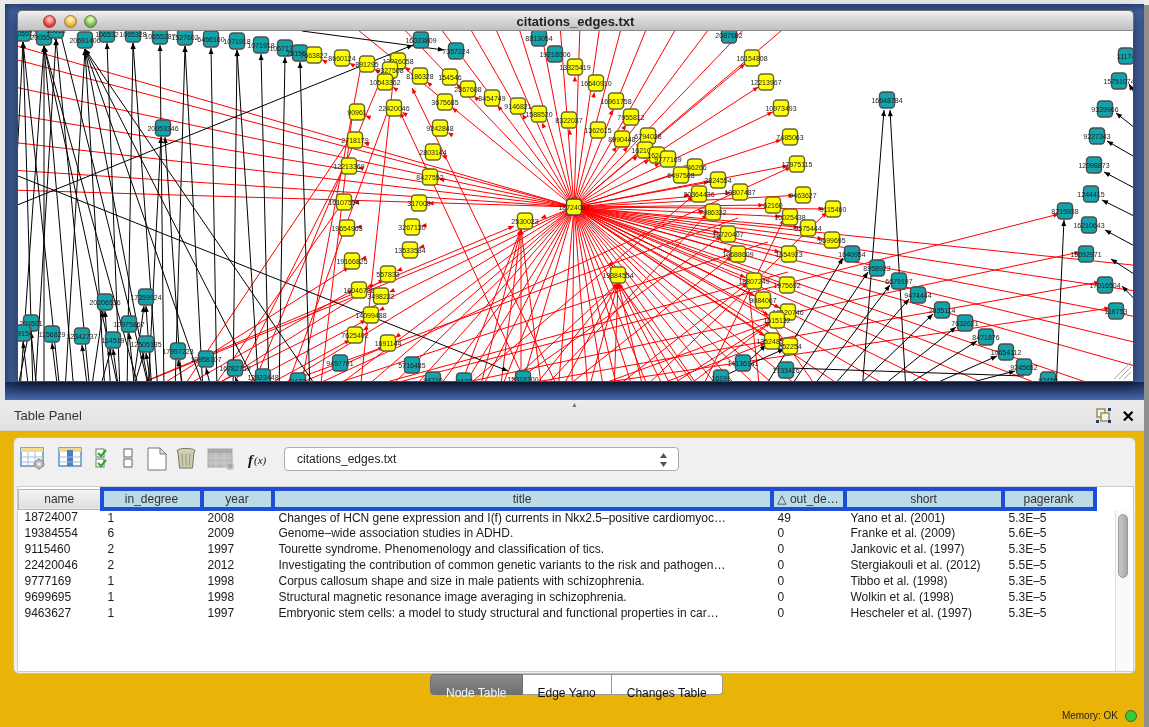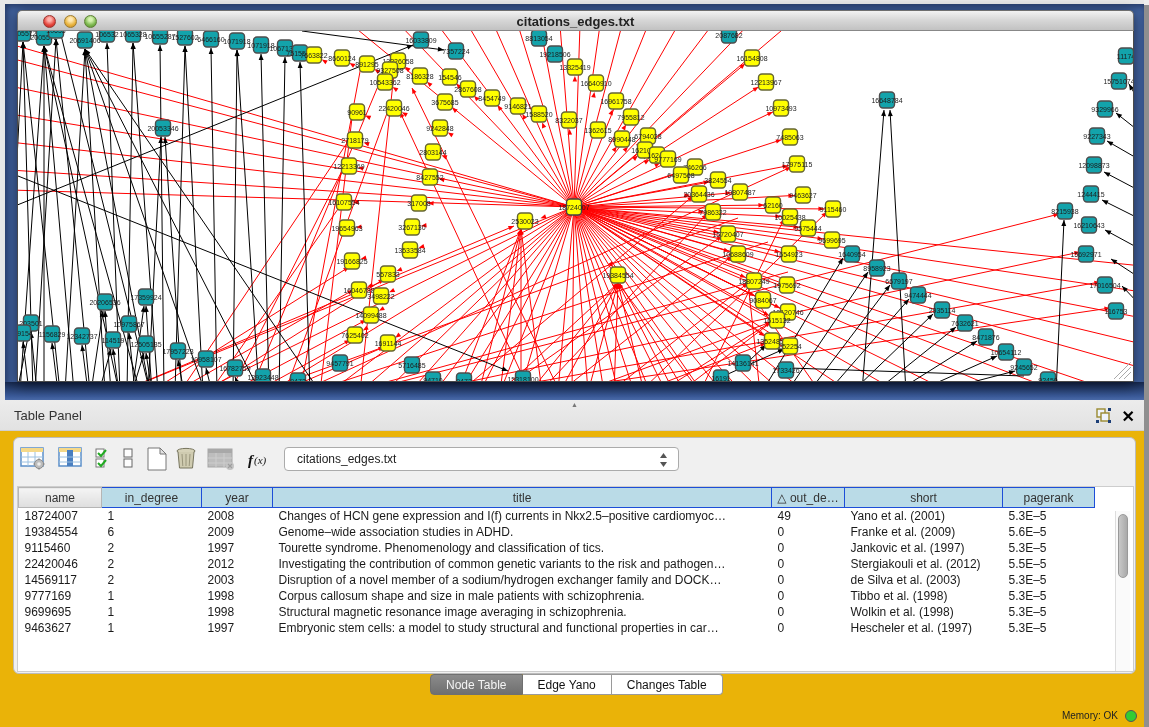--- a/index.html
+++ b/index.html
@@ -13,27 +13,27 @@
 #tlg{left:66px;background:radial-gradient(circle at 50% 32%,#d6f3b0 0 18%,#7cb84f 60%,#558a2e);border:1px solid #5d7f35}
 #tablepanel{position:absolute;left:0;top:400px;width:1144px;height:396px;background:#eab308}
 #tptitle{position:absolute;left:0;top:0;width:100%;height:31px;background:linear-gradient(#ececec,#e2e2e2);border-bottom:1px solid #cfcfcf}
 #tptitle span{position:absolute;left:14px;top:8px;font-size:13px;color:#333}
 #tpclose{position:absolute;right:9px;top:7px;font-size:16px;font-weight:900;color:#000}
 #innerpanel{position:absolute;left:13px;top:37px;width:1123px;height:237px;background:#f0f0f0;border:1px solid #bbb;border-radius:6px}
 #toolbar{position:absolute;left:0;top:0;width:100%;height:42px}
 #dropdown{position:absolute;left:270px;top:9px;width:395px;height:24px;background:#fff;border:1px solid #ababab;border-radius:4px;font-size:12px;color:#222;line-height:22px;padding-left:12px}
 #tablewrap{position:absolute;left:3px;top:48px;width:1117px;height:186px;background:#fff;overflow:hidden;border:1px solid #cdcdcd}
 table{border-collapse:collapse;font-size:12px;table-layout:fixed;width:1076px}
-th{height:20px;font-weight:normal;color:#333;background:#badbe7;border:1px solid #1d4ed8;overflow:hidden;white-space:nowrap}
+th{height:20px;font-weight:normal;color:#333;background:#badbe7;border:4px solid #1d4ed8;overflow:hidden;white-space:nowrap}
 th.g{background:linear-gradient(#f4f4f4,#dedede);border:1px solid #b5b5b5}
 td{height:16px;color:#1a1a1a;white-space:nowrap;overflow:hidden;padding:0 2px 0 6px}
 #vsb{position:absolute;right:3px;top:24px;width:15px;height:163px;background:#fafafa;border-left:1px solid #ddd}
 #vsbthumb{position:absolute;left:2px;top:3px;width:10px;height:64px;background:linear-gradient(90deg,#c8c8c8,#a9a9a9);border-radius:6px;border:1px solid #999}
 #tabs{position:absolute;left:430px;top:274px;height:21px;display:flex;font-size:12px}
-.tab{height:21px;line-height:20px;padding:0 15px;background:#fff;border:1px solid #9a9a9a;border-left:none;color:#111}
+.tab{height:21px;line-height:20px;padding:8px 15px;background:#fff;border:1px solid #9a9a9a;border-left:none;color:#111}
 .tab.first{border-left:1px solid #9a9a9a;border-radius:4px 0 0 4px;background:linear-gradient(#8b8b8b,#6f6f6f);color:#f4f4f4;border-color:#6f6f6f}
 .tab.last{border-radius:0 4px 4px 0}
 #memory{position:absolute;right:26px;top:310px;font-size:10px;color:#222}
 #memdot{position:absolute;right:7px;top:310px;width:12px;height:12px;border-radius:50%;background:#33cc33;border:1.5px solid #555}
 #rightstrip{position:absolute;right:0;top:5px;width:5px;height:722px;background:#8f8f8f}
 #rightstriptop{position:absolute;right:0;top:0;width:5px;height:5px;background:#eeeeee}
 #splitcaret{position:absolute;left:571px;top:401px;font-size:7px;color:#777}
 </style></head><body>
 <div id="bluepanel">
     <div id="blueshade"></div>
@@ -862,29 +862,20 @@
       <tr>
               <td>22420046</td>
               <td>2</td>
               <td>2012</td>
               <td>Investigating the contribution of common genetic variants to the risk and pathogen…</td>
               <td>0</td>
               <td>Stergiakouli et al. (2012)</td>
               <td>5.5E–5</td>
             </tr>
       <tr>
-              <td>14569117</td>
-              <td>2</td>
-              <td>2003</td>
-              <td>Disruption of a novel member of a sodium/hydrogen exchanger family and DOCK…</td>
-              <td>0</td>
-              <td>de Silva et al. (2003)</td>
-              <td>5.3E–5</td>
-            </tr>
-      <tr>
               <td>9777169</td>
               <td>1</td>
               <td>1998</td>
               <td>Corpus callosum shape and size in male patients with schizophrenia.</td>
               <td>0</td>
               <td>Tibbo et al. (1998)</td>
               <td>5.3E–5</td>
             </tr>
       <tr>
               <td>9699695</td>

